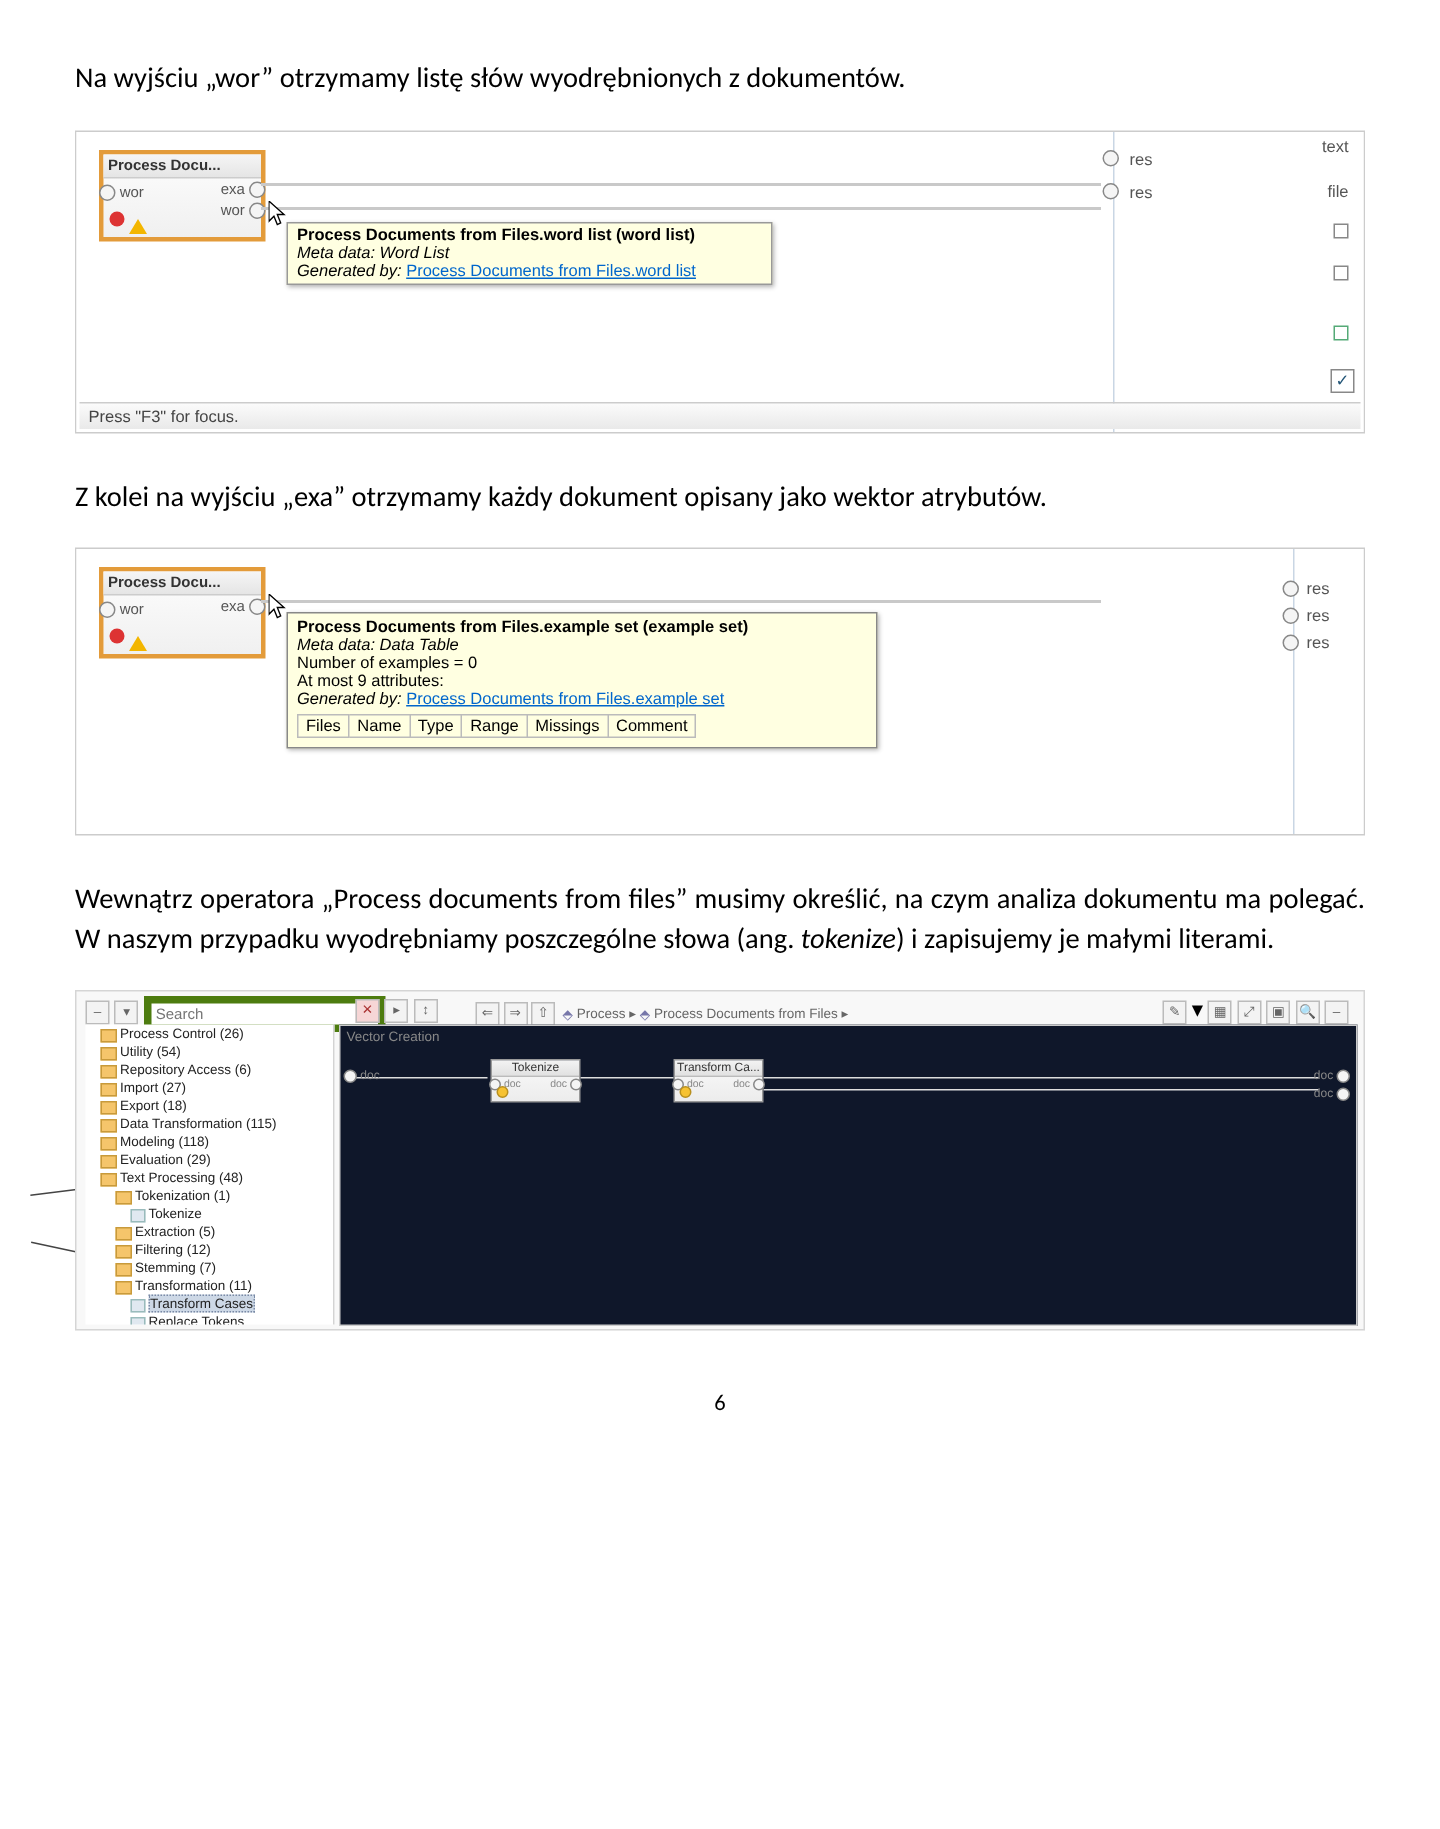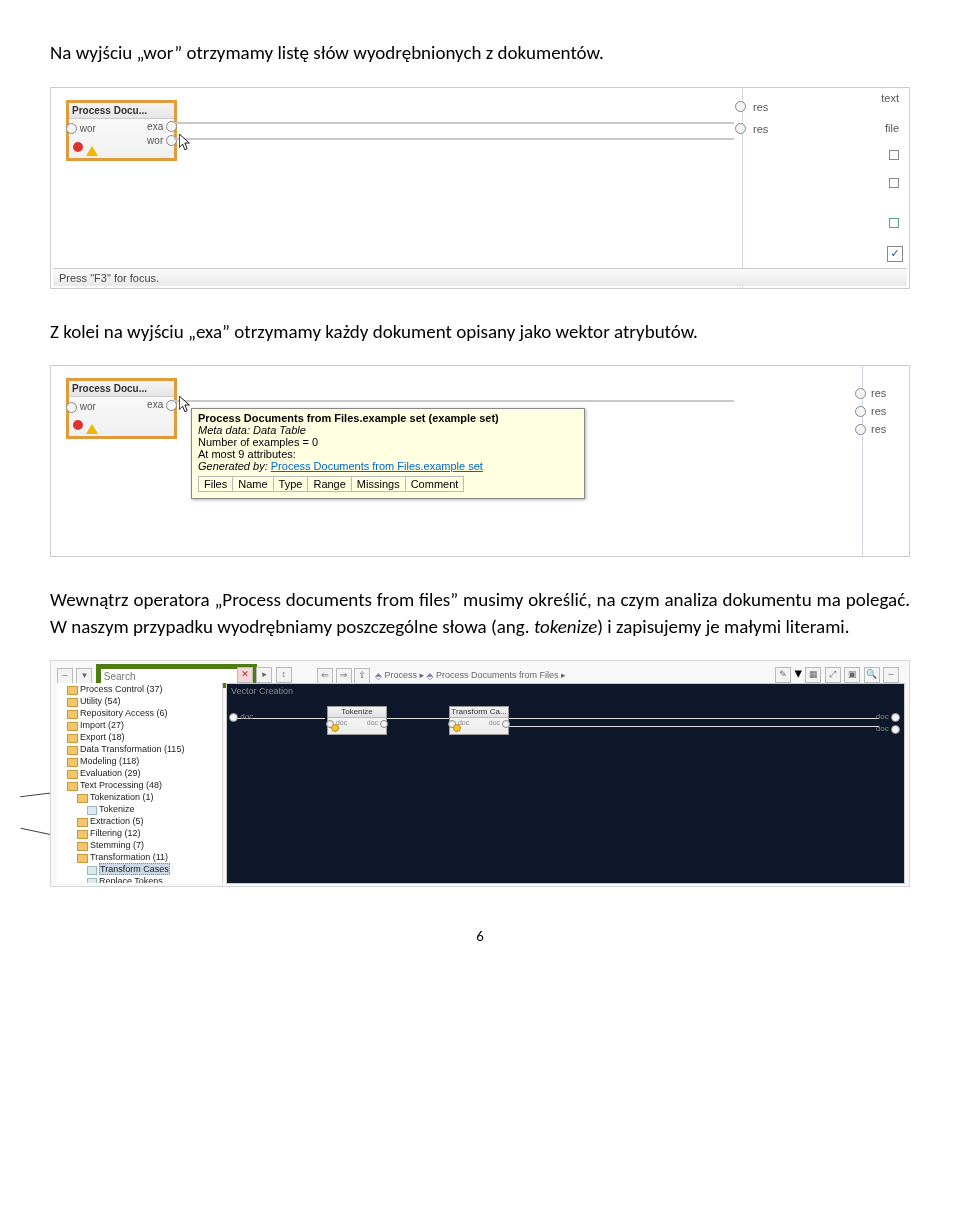--- a/index.html
+++ b/index.html
@@ -65,20 +65,25 @@
       <div class="optitle">Process Docu...</div>
       <span class="port" style="left:-3px;top:20px;"><span class="halfc"></span> <span>wor</span></span>
       <span class="port" style="right:-3px;top:18px;"><span>exa</span> <span class="halfc"></span></span>
       <span class="port" style="right:-3px;top:32px;"><span>wor</span> <span class="halfc"></span></span>
       <span style="position:absolute;left:4px;bottom:2px;"><span class="reddot"></span> <span class="ytri"></span></span>
     </div>
     <svg class="cursor" style="left:128px;top:46px;" viewBox="0 0 12 16">
         <path d="M0 0 L0 12 L3 9 L5 14 L7 13 L5 8 L9 8 Z" fill="#fff" stroke="#000" stroke-width="0.8"></path>
       </svg>
 
+    <div class="tooltip" style="left:140px;top:60px;width:310px;">
+      <div><b>Process Documents from Files.word list (word list)</b></div>
+      <div class="italic">Meta data: Word List</div>
+      <div><span class="italic">Generated by: </span><span class="link">Process Documents from Files.word list</span></div>
+    </div>
 
     <div class="rside">
       <span class="rport" style="left:-8px;top:12px;"><span class="halfc"></span></span>
         <span class="rport" style="left:10px;top:13px;">res</span>
       <span class="rport" style="left:-8px;top:34px;"><span class="halfc"></span></span>
         <span class="rport" style="left:10px;top:35px;">res</span>
       <span class="rport" style="right:4px;top:4px;">text</span>
       <span class="rport" style="right:4px;top:34px;">file</span>
       <span class="rport" style="right:4px;top:60px;"><span class="sq"></span></span>
       <span class="rport" style="right:4px;top:88px;"><span class="sq"></span></span>
@@ -164,21 +169,21 @@
       <span class="iconbtn">▦</span>
       <span class="iconbtn">⤢</span>
       <span class="iconbtn">▣</span>
       <span class="iconbtn">🔍</span>
       <span class="iconbtn">–</span>
     </span>
   </div>
 
   <div class="tree">
     <ul>
-      <li class="fld">Process Control (37)</li>
+      <li class="fld">Process Control (26)</li>
       <li class="fld">Utility (54)</li>
       <li class="fld">Repository Access (6)</li>
       <li class="fld">Import (27)</li>
       <li class="fld">Export (18)</li>
       <li class="fld">Data Transformation (115)</li>
       <li class="fld">Modeling (118)</li>
       <li class="fld">Evaluation (29)</li>
       <li class="fld">Text Processing (48)</li>
       <ul>
         <li class="fld">Tokenization (1)</li>

